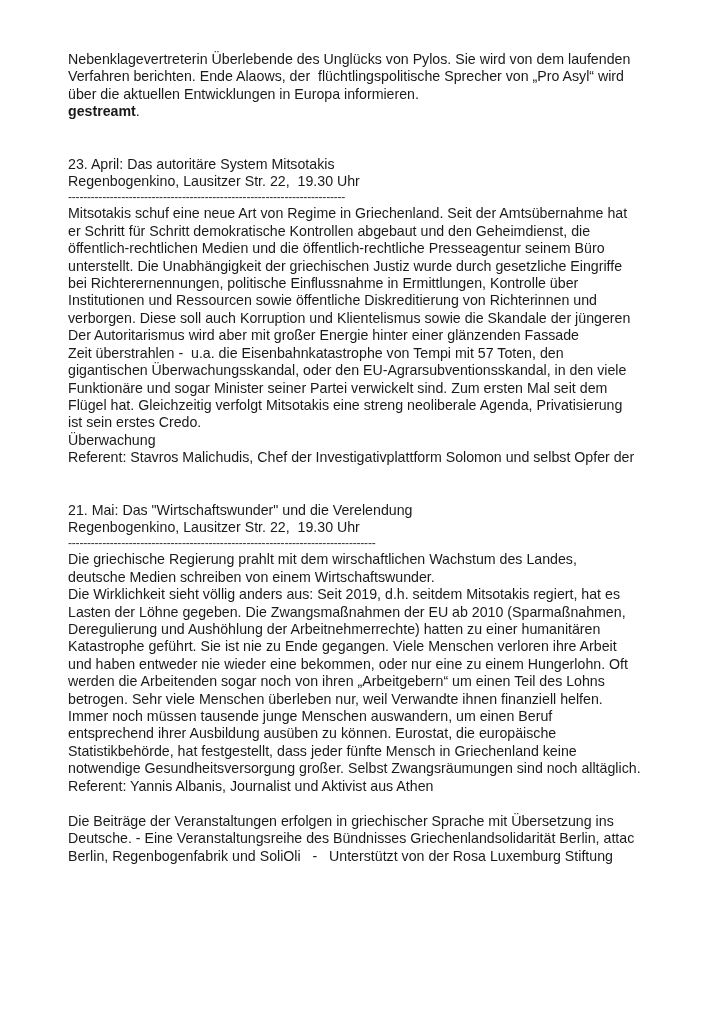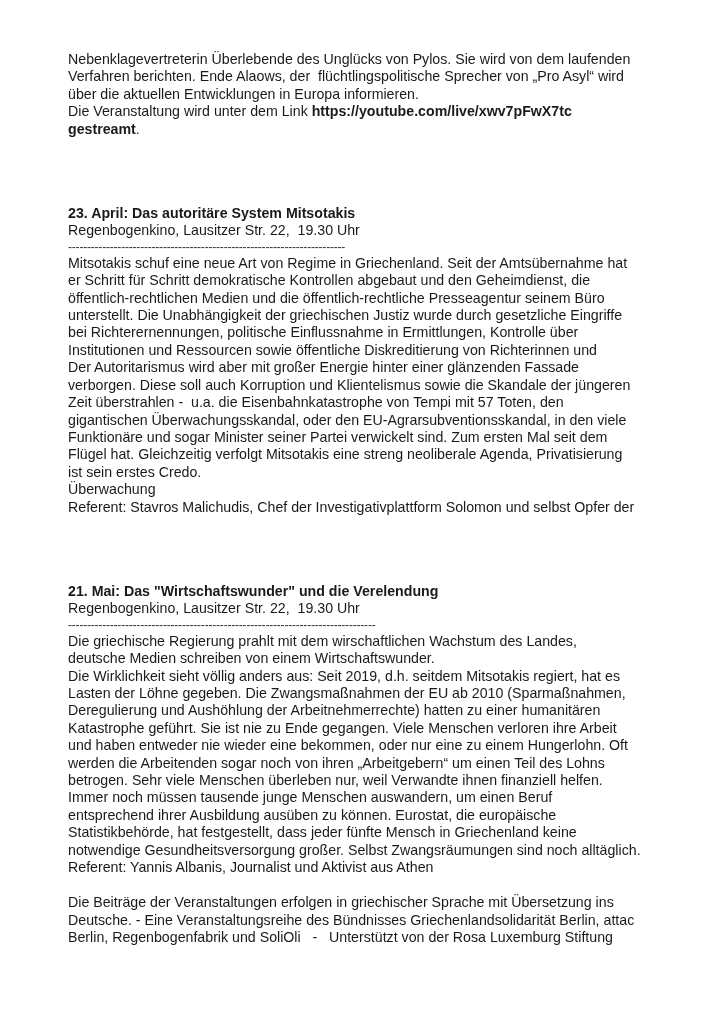--- a/index.html
+++ b/index.html
@@ -10,50 +10,49 @@
     }
     .page {
       position: absolute; left: 68px; top: 51px; width: 640px;
       font-size: 14.2px; line-height: 17.4px;
     }
     .line { white-space: pre; display: block; }
     .b { font-weight: bold; }
     .gap1 { height: 35px; }
     .gap2 { height: 35px; }
     .gap3 { height: 18px; }
-    .sec-title { font-weight: bold; white-space: pre; display: block; margin-top: 32px; }
+    .sec-title { font-weight: normal; white-space: pre; display: block; }
     .rule { display: block; white-space: pre; letter-spacing: -0.2px; line-height: 15px; font-size: 12px; color: #333; }
   </style>
 </head>
 <body>
 
 <div class="page">
 
   <div>
     <span class="line">Nebenklagevertreterin Überlebende des Unglücks von Pylos. Sie wird von dem laufenden</span>
     <span class="line">Verfahren berichten. Ende Alaows, der  flüchtlingspolitische Sprecher von „Pro Asyl“ wird</span>
     <span class="line">über die aktuellen Entwicklungen in Europa informieren.</span>
-    <span class="line"><span>Die Veranstaltung wird unter dem Link </span><span class="b">https://youtube.com/live/xwv7pFwX7tc</span></span>
     <span class="line"><span class="b">gestreamt</span><span>.</span></span>
   </div>
 
   <div class="gap1"></div>
 
   <div>
     <span class="sec-title">23. April: Das autoritäre System Mitsotakis</span>
     <span class="line">Regenbogenkino, Lausitzer Str. 22,  19.30 Uhr</span>
     <span class="rule">-------------------------------------------------------------------------</span>
     <span class="line">Mitsotakis schuf eine neue Art von Regime in Griechenland. Seit der Amtsübernahme hat</span>
     <span class="line">er Schritt für Schritt demokratische Kontrollen abgebaut und den Geheimdienst, die</span>
     <span class="line">öffentlich-rechtlichen Medien und die öffentlich-rechtliche Presseagentur seinem Büro</span>
     <span class="line">unterstellt. Die Unabhängigkeit der griechischen Justiz wurde durch gesetzliche Eingriffe</span>
     <span class="line">bei Richterernennungen, politische Einflussnahme in Ermittlungen, Kontrolle über</span>
     <span class="line">Institutionen und Ressourcen sowie öffentliche Diskreditierung von Richterinnen und</span>
+    <span class="line">verborgen. Diese soll auch Korruption und Klientelismus sowie die Skandale der jüngeren</span>
     <span class="line">Der Autoritarismus wird aber mit großer Energie hinter einer glänzenden Fassade</span>
-    <span class="line">verborgen. Diese soll auch Korruption und Klientelismus sowie die Skandale der jüngeren</span>
     <span class="line">Zeit überstrahlen -  u.a. die Eisenbahnkatastrophe von Tempi mit 57 Toten, den</span>
     <span class="line">gigantischen Überwachungsskandal, oder den EU-Agrarsubventionsskandal, in den viele</span>
     <span class="line">Funktionäre und sogar Minister seiner Partei verwickelt sind. Zum ersten Mal seit dem</span>
     <span class="line">Flügel hat. Gleichzeitig verfolgt Mitsotakis eine streng neoliberale Agenda, Privatisierung</span>
     <span class="line">ist sein erstes Credo.</span>
     <span class="line">Überwachung</span>
     <span class="line">Referent: Stavros Malichudis, Chef der Investigativplattform Solomon und selbst Opfer der</span>
   </div>
 
   <div class="gap2"></div>

